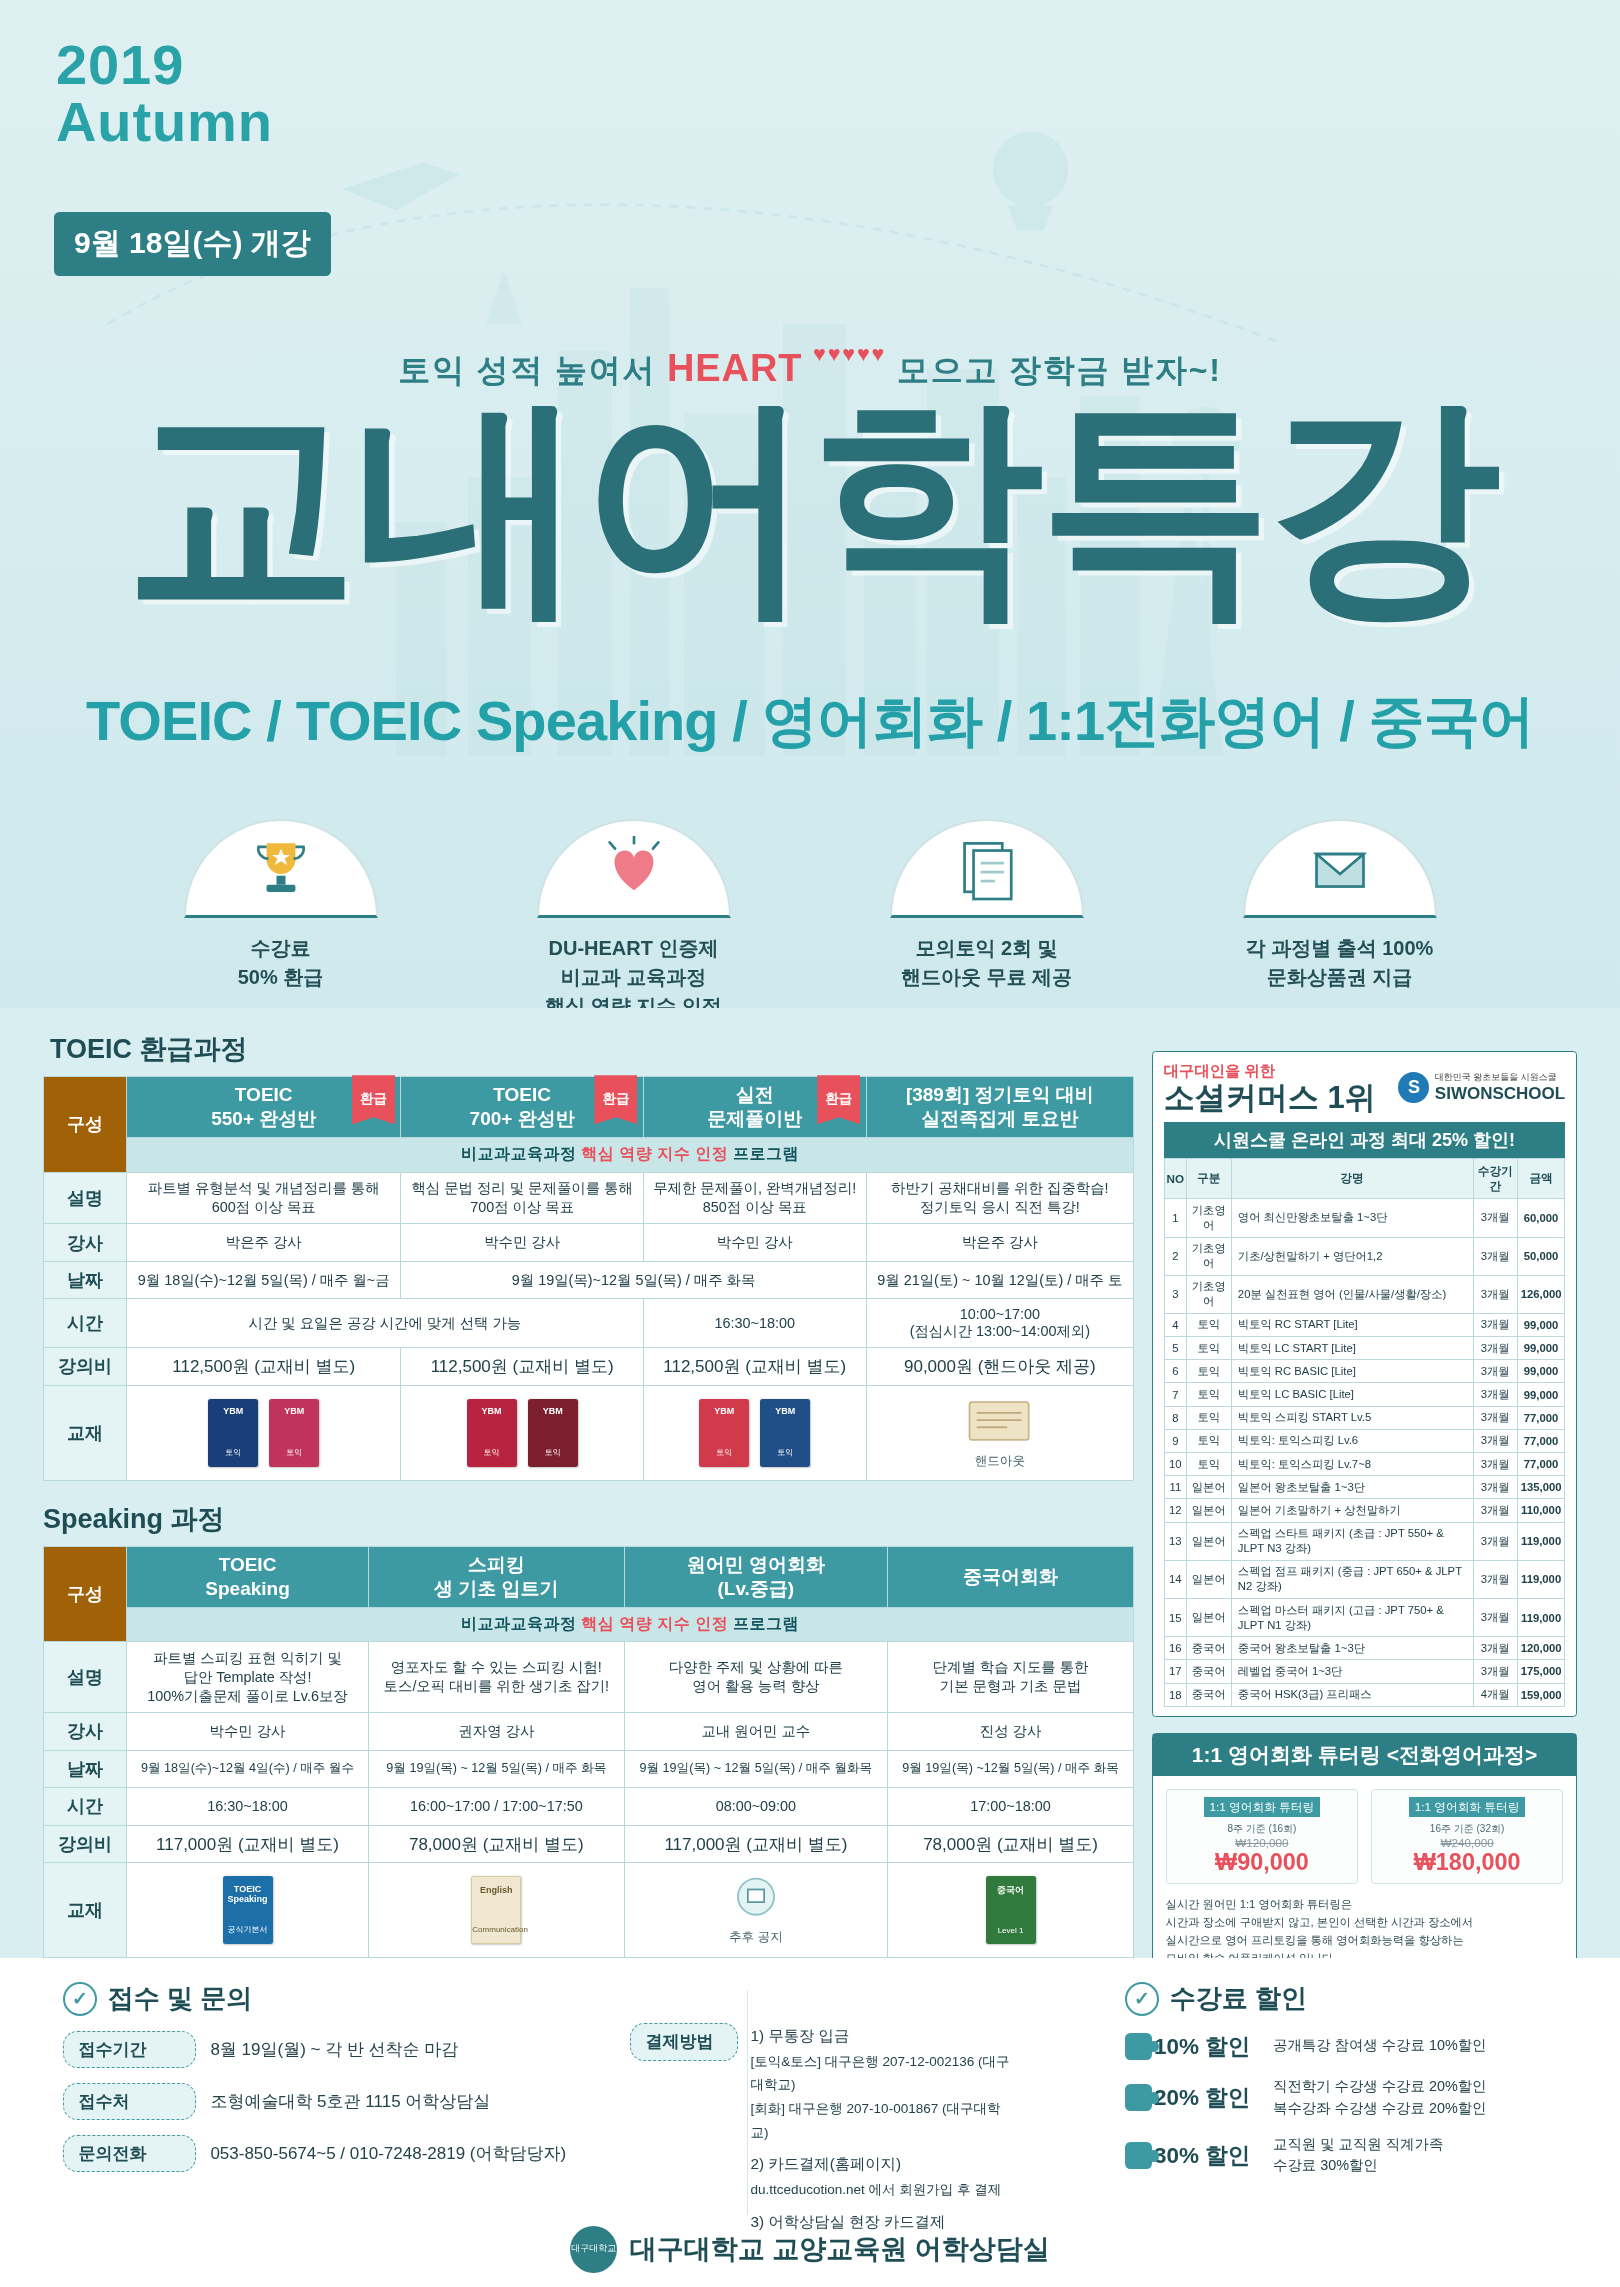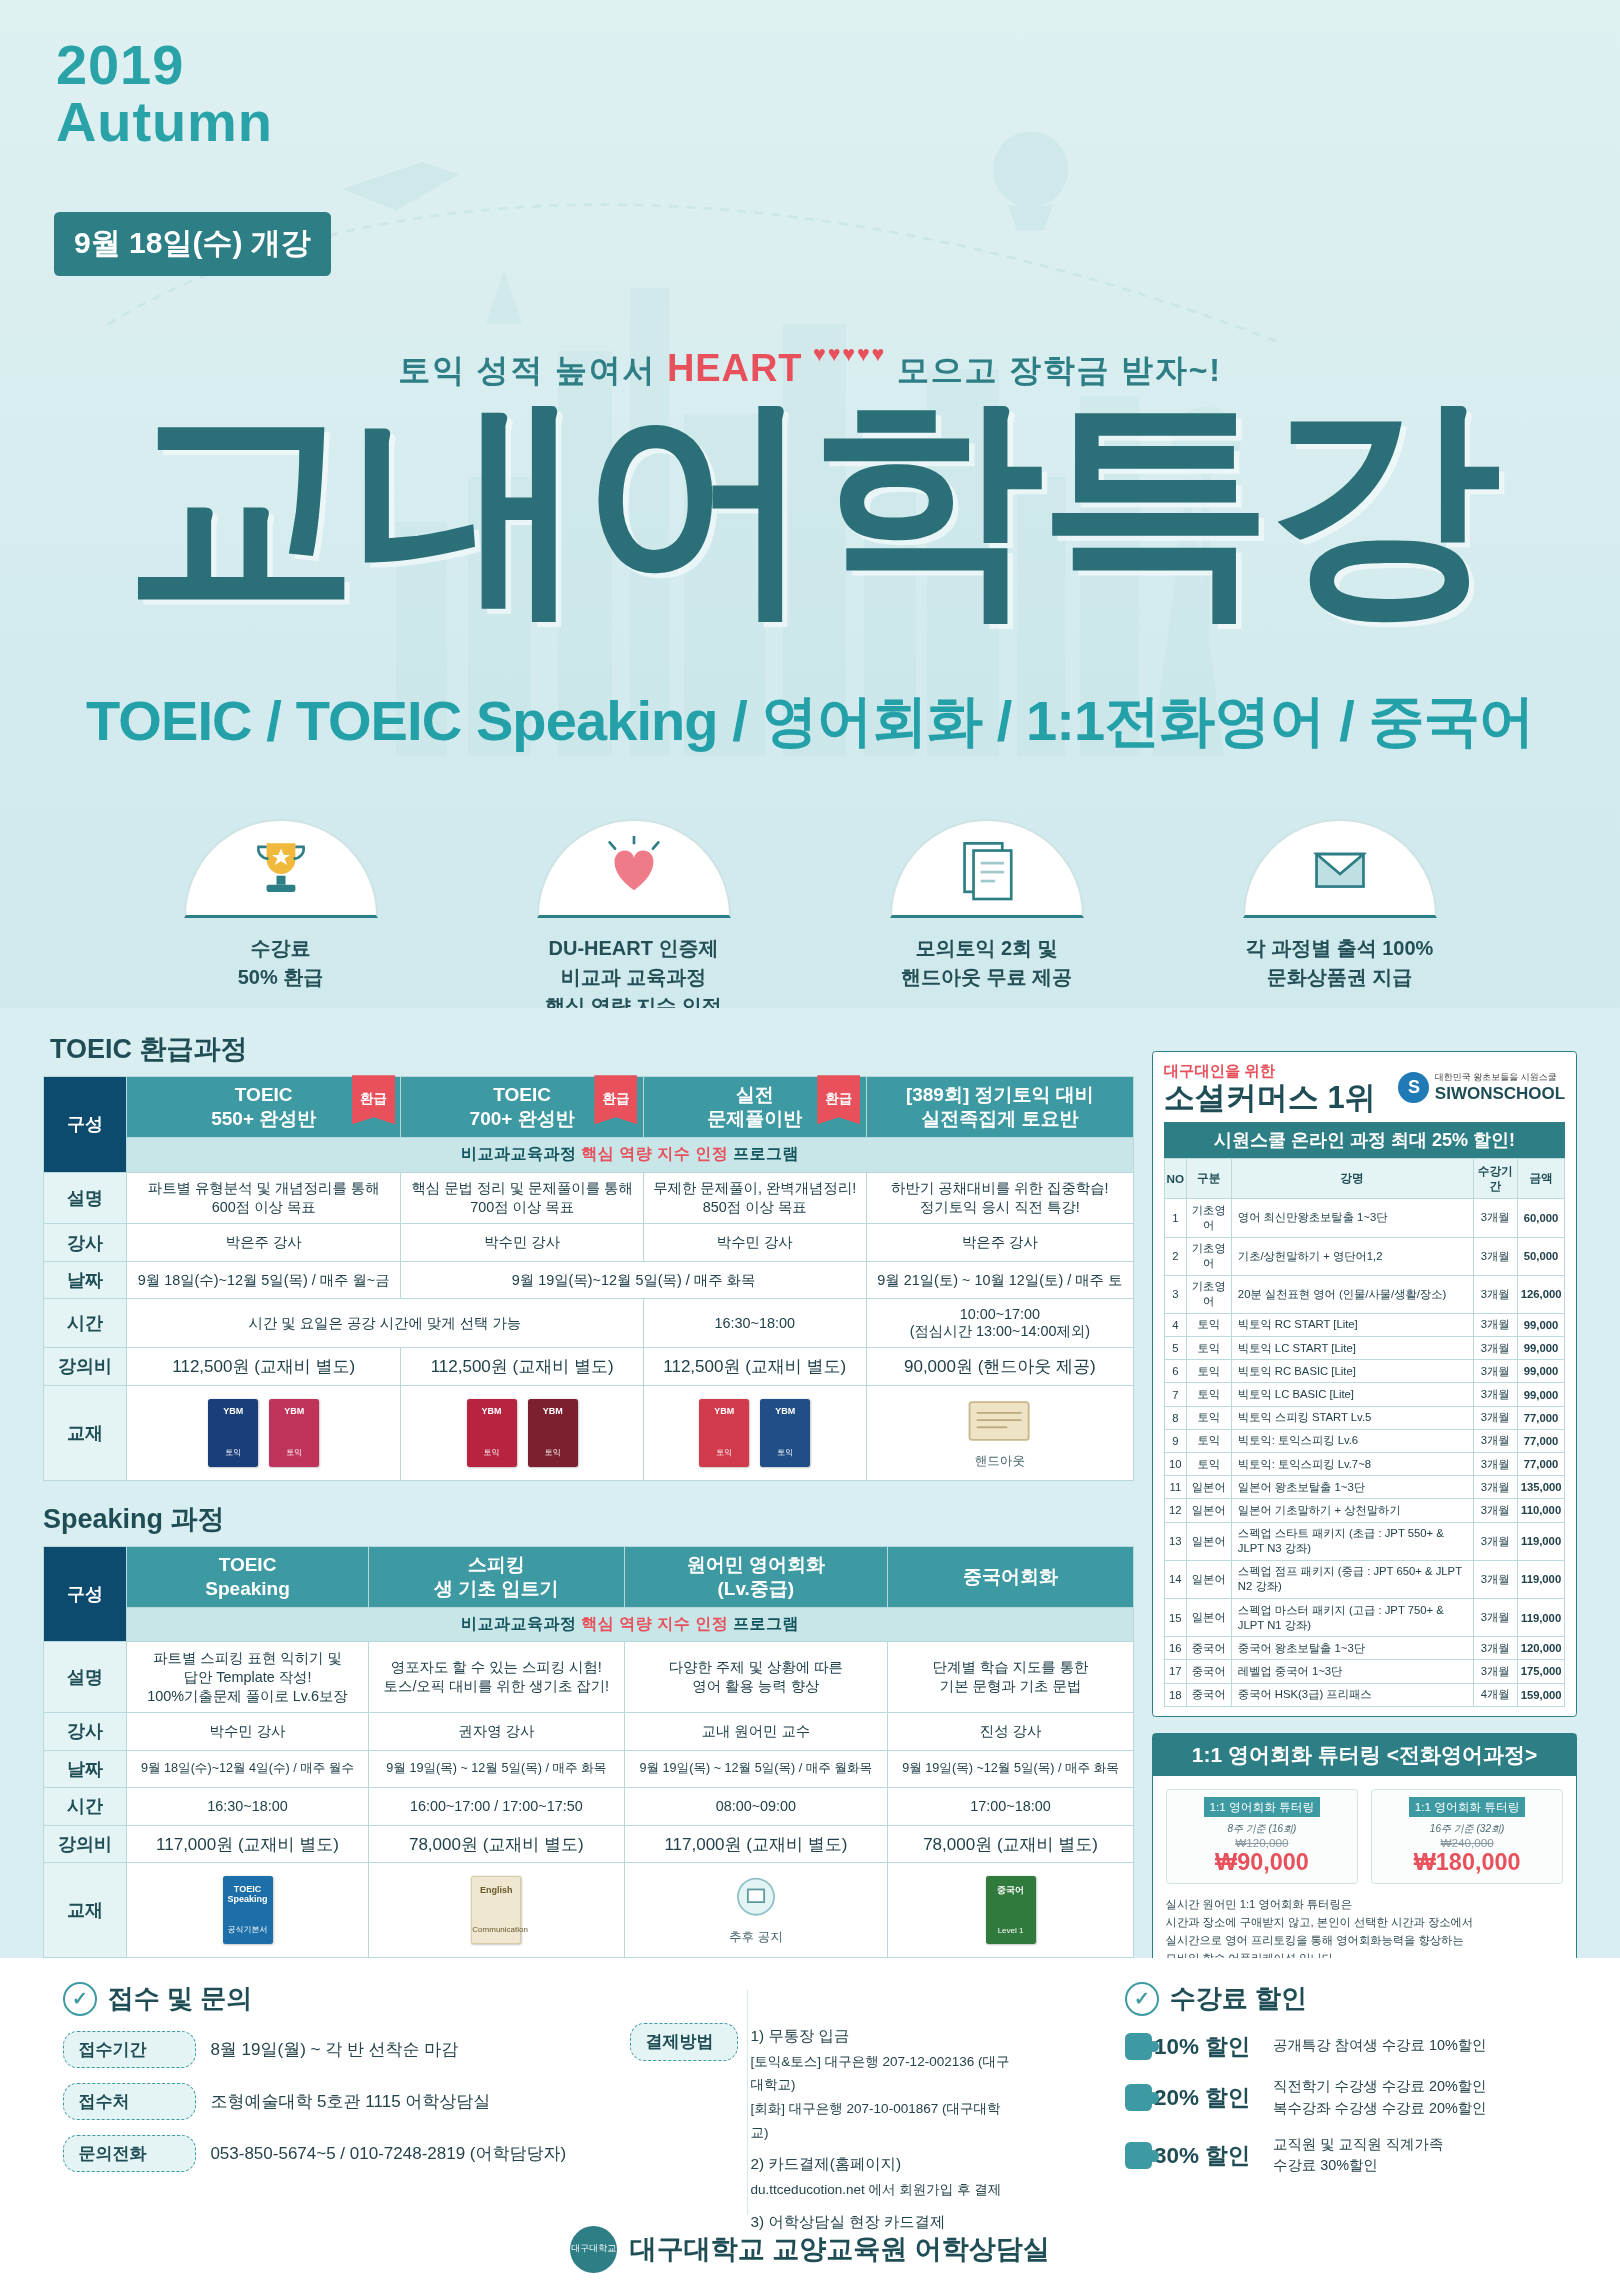--- a/index.html
+++ b/index.html
@@ -34,21 +34,21 @@
 
   
   .body-wrap { position:absolute; top:1031px; left:0; width:1620px; }
   .sec-title { font-size:27px; font-weight:bold; color:#1f4d55; margin:0 0 9px 43px; }
 
   .left-col { position:absolute; left:43px; top:0; width:1091px; }
   .right-col { position:absolute; left:1152px; top:20px; width:425px; }
 
   table { border-collapse:collapse; width:100%; background:#fff; }
   td, th { border:0.9px solid #b9d8db; text-align:center; vertical-align:middle; font-size:14.4px; color:#21414a; padding:6.3px 3.6px; }
-  .hdr-label { background:#0c4a6e; color:#fff; font-weight:bold; font-size:18px; width:83px; }
+  .hdr-label { background:#a16207; color:#fff; font-weight:bold; font-size:18px; width:83px; }
   .hdr-course { background:#3e9aa2; color:#fff; font-weight:bold; font-size:19px; line-height:1.25; position:relative; }
   .band { background:#c8e6e8; color:#13555e; font-weight:bold; font-size:16px; letter-spacing:0.5px; }
   .band .hl { color:#e8505b; }
   .rowlabel { background:#e4f3f4; font-weight:bold; font-size:18px; color:#1f4d55; }
   .ribbon { position:absolute; right:5.4px; top:-1.8px; width:43px; height:49px; background:#e8505b; color:#fff; font-size:13.5px; font-weight:bold; line-height:1.1; display:flex; align-items:center; justify-content:center; clip-path:polygon(0 0,100% 0,100% 100%,50% 86%,0 100%); }
   .book { display:inline-block; width:50px; height:68px; border-radius:2.7px; margin:0 3.6px; vertical-align:middle; box-shadow:0.9px 0.9px 1.8px rgba(0,0,0,.22); font-size:8px; color:#fff; position:relative; }
   .book b { position:absolute; top:7.2px; left:0; right:0; text-align:center; font-size:9px; }
   .book i { position:absolute; bottom:9px; left:0; right:0; text-align:center; font-style:normal; font-size:8px; }
   .note { font-size:12.6px; color:#44636a; margin-top:3.6px; }
 
@@ -67,21 +67,21 @@
   .pricetable td { font-size:11.3px; padding:3.6px 2.7px; border:0.9px solid #bcd9dc; }
   .pricetable td.name { text-align:left; padding-left:6.3px; }
   .pricetable td.price { font-weight:bold; }
 
   .tutor { margin-top:16px; background:#fff; border:1.8px solid #2e7e86; border-radius:3.6px; }
   .tutor-h { background:#2e7e86; color:#fff; text-align:center; font-size:21px; font-weight:bold; padding:7.2px 0; }
   .tutor-body { padding:12.6px 12.6px 14.4px; position:relative; }
   .tutor-cards { display:flex; gap:12.6px; }
   .tcard { flex:1; border:0.9px solid #cfe3e5; border-radius:3.6px; padding:7.2px 5.4px; text-align:center; background:#fbfdfd; }
   .tcard .th { background:#3e9aa2; color:#fff; font-size:11.7px; border-radius:0; padding:2.7px 5.4px; display:inline-block; }
-  .tcard .sub { font-size:10px; color:#4c6a70; margin-top:4.5px;font-style:italic; }
+  .tcard .sub { font-size:10px; color:#4c6a70; margin-top:4.5px; }
   .tcard .old { font-size:11.7px; color:#8a9aa0; text-decoration:line-through; }
   .tcard .new { font-size:23.4px; font-weight:bold; color:#e8505b; }
   .tutor p { font-size:11.3px; line-height:1.6; color:#2b4a51; margin:10.8px 0 0; }
   .bubble { position:absolute; right:10.8px; bottom:7.2px; width:135px; }
   .bubble .b1 { background:#3e9aa2; color:#fff; font-size:9px; border-radius:9px; padding:5.4px 7.2px; line-height:1.35; text-align:center; }
 
   
   .footer { position:absolute; left:0; bottom:0; width:1620px; height:329px; background:#fff; }
   .foot-inner { position:relative; width:1620px; height:329px; }
   .foot-h { display:flex; align-items:center; gap:10.8px; font-size:26px; font-weight:bold; color:#1f4d55; }

